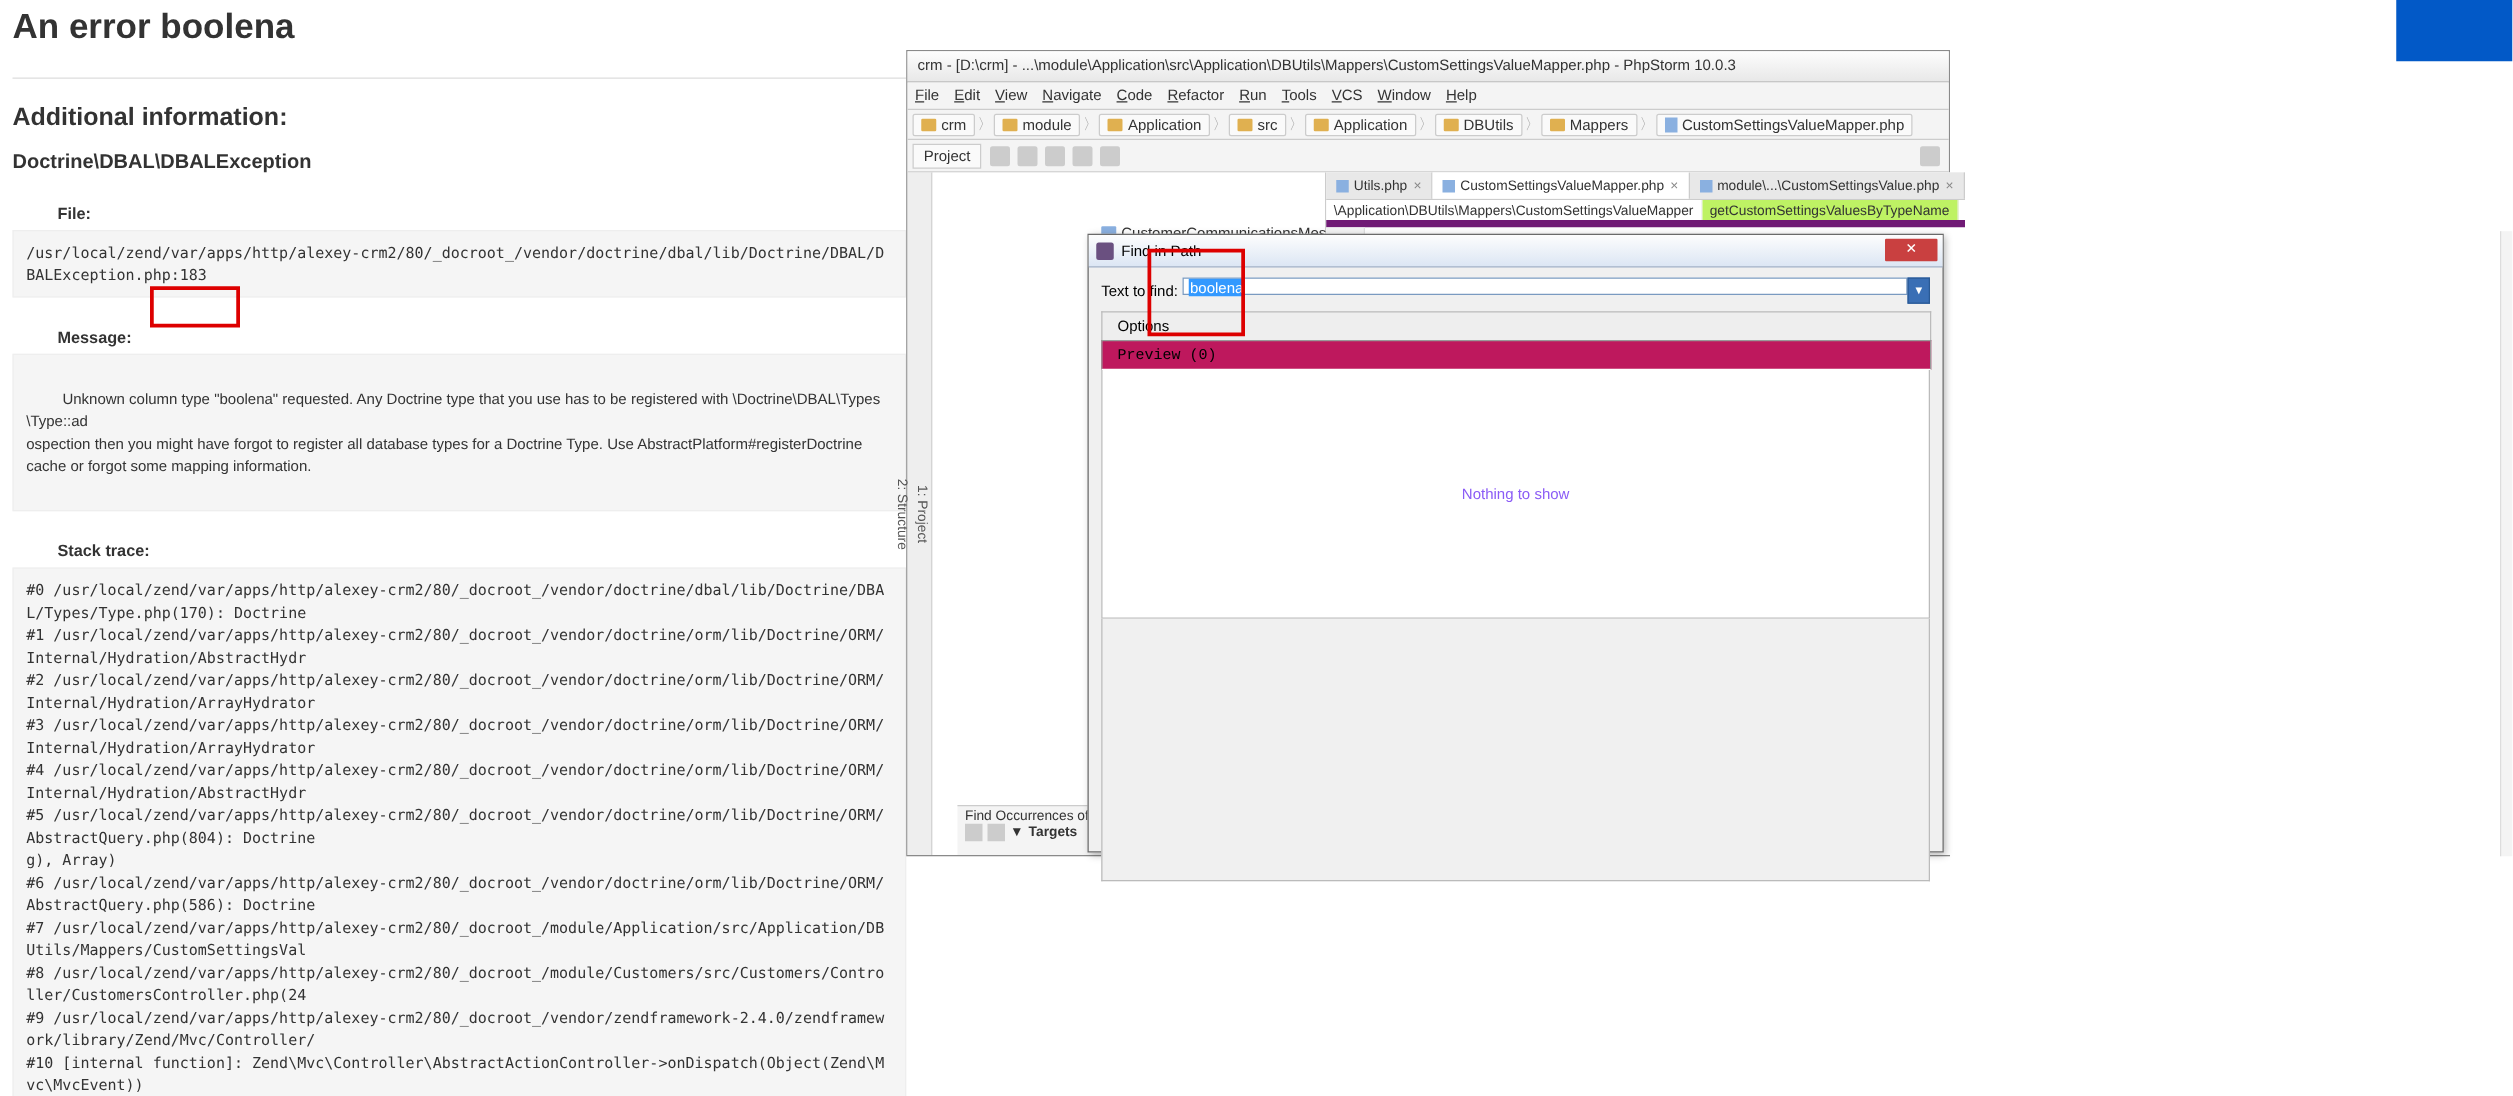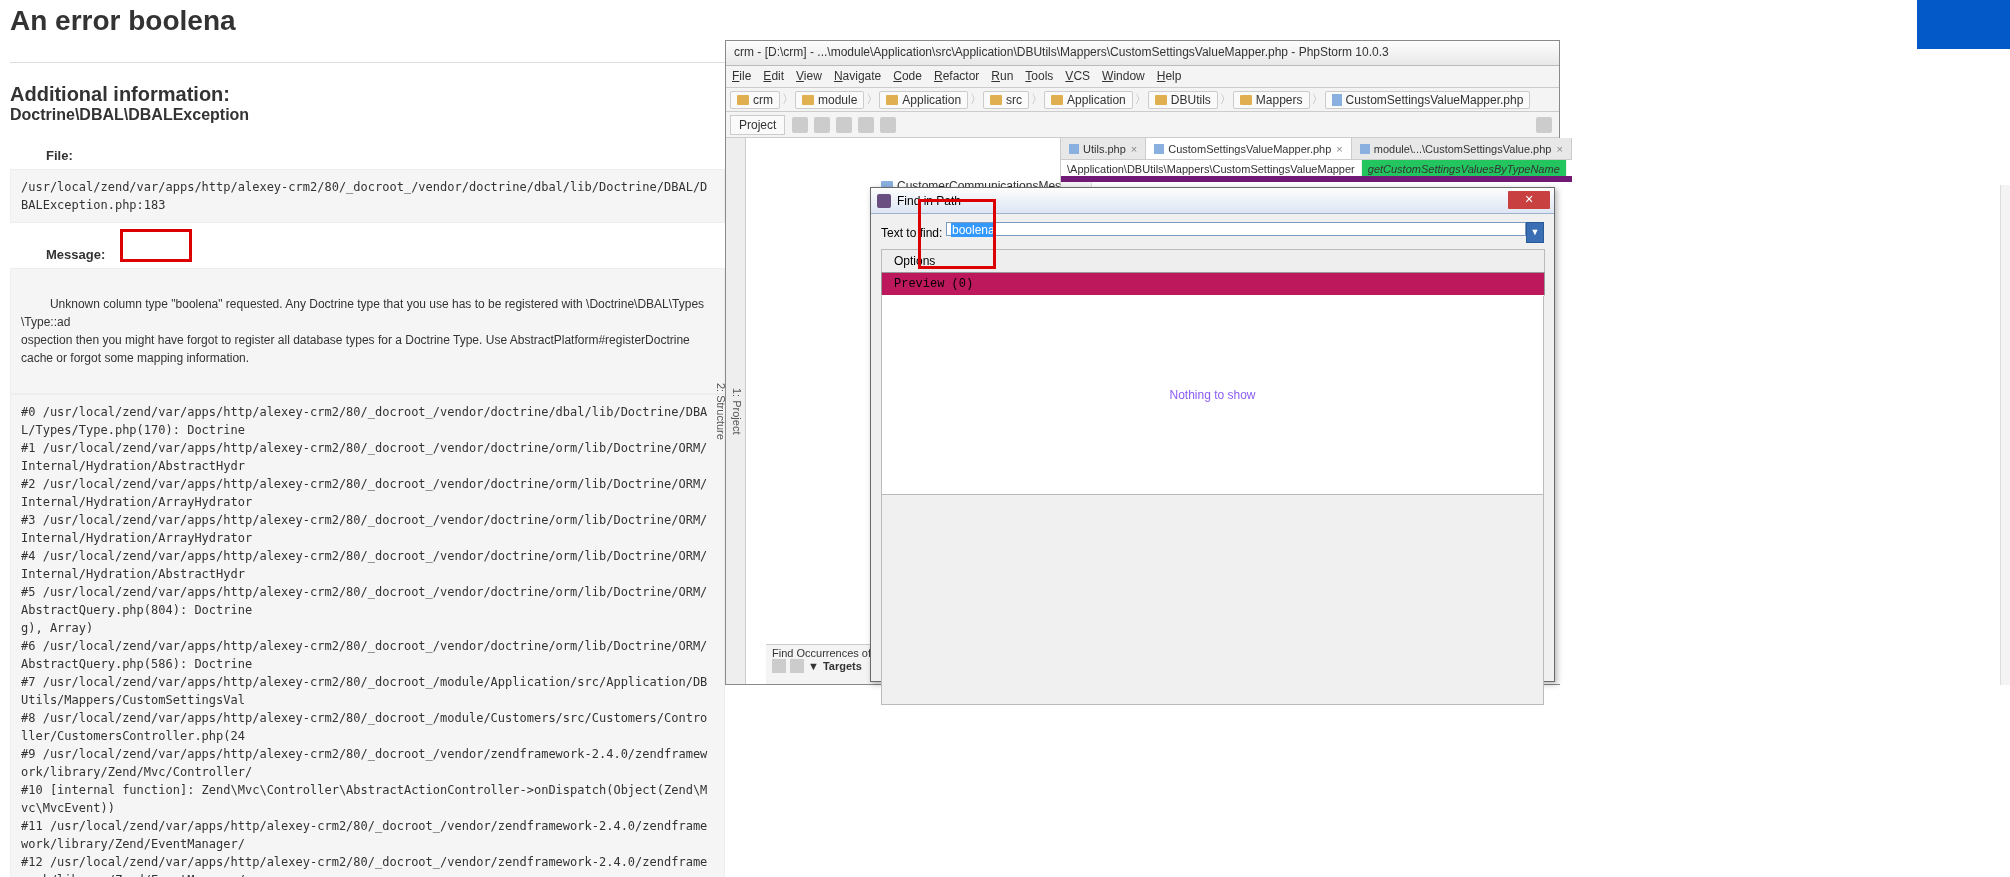--- a/index.html
+++ b/index.html
@@ -3,21 +3,21 @@
 <meta charset="utf-8">
 <style>
 * { margin:0; padding:0; box-sizing:border-box; font-family:Arial,Helvetica,sans-serif; }
 body { width:2010px; height:877px; background:#fff; position:relative; overflow:hidden; }
 
 
 .error-page { position:absolute; left:10px; top:5px; width:715px; font-size:13px; color:#333; }
 .error-page h1 { font-size:28px; font-weight:bold; margin-bottom:25px; }
 .error-page h2 { font-size:18px; font-weight:bold; margin-bottom:25px; }
 .error-page hr { border:none; border-top:1px solid #ddd; margin:20px 0; }
-.error-page h3 { font-size:20px; font-weight:bold; }
+.error-page h3 { font-size:20px; font-weight:bold; margin-bottom:15px; }
 .error-page h4 { font-size:16px; font-weight:bold; margin-bottom:15px; }
 .field-label { font-size:13px; font-weight:bold; margin:24px 0 6px;padding-left:36px; }
 .mono-box { font-family:Consolas,monospace; font-size:12px; background:#f5f5f5; padding:8px 10px; line-height:1.5; white-space:pre-wrap; word-break:break-all; border:1px solid #eee; }
 .msg-text { position:relative; }
 .red-box1 { position:absolute; border:3px solid #d00; background:transparent; }
 
 
 .blue-block { position:absolute; right:0; top:0; width:93px; height:49px; background:#0259c7; }
 
 
@@ -88,20 +88,21 @@
   <h3>Additional information:</h3>
   <h4>Doctrine\DBAL\DBALException</h4>
   <div class="field-label">File:</div>
   <div class="mono-box">/usr/local/zend/var/apps/http/alexey-crm2/80/_docroot_/vendor/doctrine/dbal/lib/Doctrine/DBAL/DBALException.php:183</div>
   <div class="field-label">Message:</div>
   <div class="mono-box msg-text">
     <span>Unknown column type "boolena" requested. Any Doctrine type that you use has to be registered with \Doctrine\DBAL\Types\Type::ad
 ospection then you might have forgot to register all database types for a Doctrine Type. Use AbstractPlatform#registerDoctrine
 cache or forgot some mapping information.</span>
   </div>
+  <div class="field-label">Stack trace:</div>
   <div class="mono-box">#0 /usr/local/zend/var/apps/http/alexey-crm2/80/_docroot_/vendor/doctrine/dbal/lib/Doctrine/DBAL/Types/Type.php(170): Doctrine
 #1 /usr/local/zend/var/apps/http/alexey-crm2/80/_docroot_/vendor/doctrine/orm/lib/Doctrine/ORM/Internal/Hydration/AbstractHydr
 #2 /usr/local/zend/var/apps/http/alexey-crm2/80/_docroot_/vendor/doctrine/orm/lib/Doctrine/ORM/Internal/Hydration/ArrayHydrator
 #3 /usr/local/zend/var/apps/http/alexey-crm2/80/_docroot_/vendor/doctrine/orm/lib/Doctrine/ORM/Internal/Hydration/ArrayHydrator
 #4 /usr/local/zend/var/apps/http/alexey-crm2/80/_docroot_/vendor/doctrine/orm/lib/Doctrine/ORM/Internal/Hydration/AbstractHydr
 #5 /usr/local/zend/var/apps/http/alexey-crm2/80/_docroot_/vendor/doctrine/orm/lib/Doctrine/ORM/AbstractQuery.php(804): Doctrine
 g), Array)
 #6 /usr/local/zend/var/apps/http/alexey-crm2/80/_docroot_/vendor/doctrine/orm/lib/Doctrine/ORM/AbstractQuery.php(586): Doctrine
 #7 /usr/local/zend/var/apps/http/alexey-crm2/80/_docroot_/module/Application/src/Application/DBUtils/Mappers/CustomSettingsVal
 #8 /usr/local/zend/var/apps/http/alexey-crm2/80/_docroot_/module/Customers/src/Customers/Controller/CustomersController.php(24
@@ -173,21 +174,21 @@
       </div>
     </div>
     <div class="editor-panel">
       <div class="ed-tabs" id="ed-tabs">
           <div class="ed-tab"><span style="width:10px;height:10px;background:#8ab0e0;margin-right:4px;"></span>Utils.php<span class="x">×</span></div>
           <div class="ed-tab active"><span style="width:10px;height:10px;background:#8ab0e0;margin-right:4px;"></span>CustomSettingsValueMapper.php<span class="x">×</span></div>
           <div class="ed-tab"><span style="width:10px;height:10px;background:#8ab0e0;margin-right:4px;"></span>module\...\CustomSettingsValue.php<span class="x">×</span></div>
         </div>
       <div class="ed-path">
         <div>\Application\DBUtils\Mappers\CustomSettingsValueMapper</div>
-        <div style="background:#22c55e;font-style:italic;">getCustomSettingsValuesByTypeName</div>
+        <div style="background:#bef264;">getCustomSettingsValuesByTypeName</div>
       </div>
       <div class="ed-code" id="ed-code" style="white-space: pre;">                $this-&gt;_emSlave-&gt;flush();
                 }
                 
                 }</div>
     </div>
   </div>
 </div>
 
 <div class="find-dlg">

